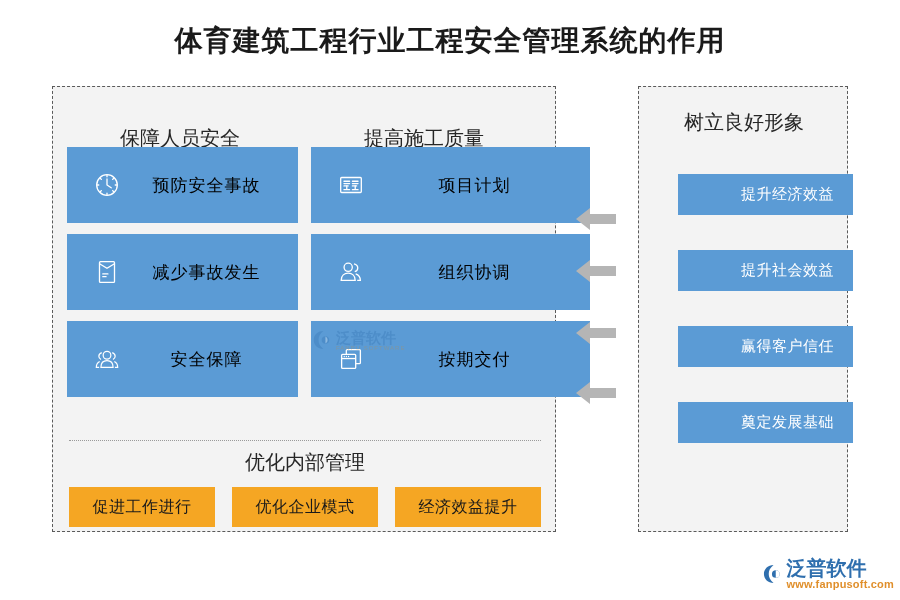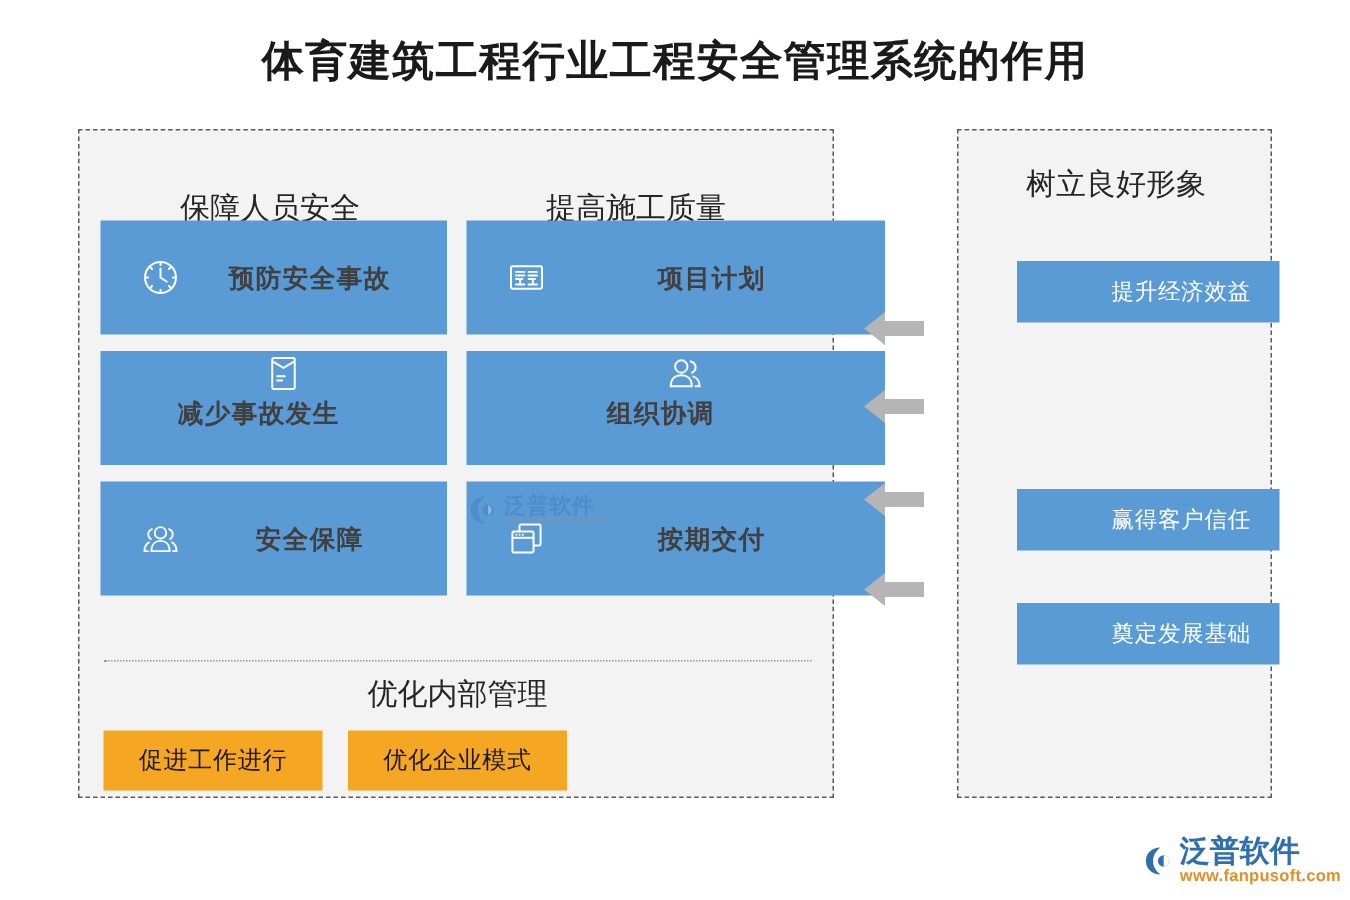--- a/index.html
+++ b/index.html
@@ -78,32 +78,31 @@
     width: 56px;
     min-width: 56px;
     display: flex;
     align-items: center;
     justify-content: center;
     margin-left: 12px;
   }
   .blue-card .card-label {
     flex: 1;
     text-align: center;
-    color: #404040;
+    color: #000000;
     font-size: 17px;
     padding-right: 20px;
     letter-spacing: 1px;
-    font-weight: bold;
   }
 
   
   .c0 { left: 14px;  width: 231px; }
   .c1 { left: 258px; width: 279px; }
   .r0 { top: 0px;   height: 76px; }
-  .r1 { top: 87px;  height: 76px; flex-direction: column; }
+  .r1 { top: 87px;  height: 76px; }
   .r2 { top: 174px; height: 76px; }
 
   .divider {
     position: absolute;
     left: 16px;
     top: 353px;
     width: 472px;
     border-top: 1px dotted #9a9a9a;
   }
 
@@ -337,20 +336,21 @@
 
   </div>
 
   <div class="divider"></div>
 
   <div class="bottom-title">优化内部管理</div>
 
   <div class="orange-row">
     <div class="orange-card o0">促进工作进行</div>
     <div class="orange-card o1">优化企业模式</div>
+    <div class="orange-card o2">经济效益提升</div>
   </div>
 
   <div class="watermark">
     <svg width="22" height="22" viewBox="0 0 32 32" style="margin-right:3px">
       <path d="M4 16 C4 8 10 3 18 3 C13 7 11 11 11 16 C11 21 13 25 18 29 C10 29 4 24 4 16 Z" fill="#2f6fae"></path>
       <circle cx="21" cy="16" r="5.5" fill="#2f6fae"></circle>
       <path d="M21 11 A5.5 5.5 0 0 1 21 21" fill="#ffffff"></path>
     </svg>
     <div>
       <div class="wm-text">泛普软件</div>
@@ -378,20 +378,21 @@
 <div class="arrow a3">
   <svg width="44" height="30" viewBox="0 0 44 30">
     <path d="M2 15 L16 4 L16 10 L42 10 L42 20 L16 20 L16 26 Z" fill="#b5b5b5"></path>
   </svg>
 </div>
 
 <div class="right-panel">
   <div class="right-header">树立良好形象</div>
 
   <div class="right-card rc0">提升经济效益</div>
+  <div class="right-card rc1">提升社会效益</div>
   <div class="right-card rc2">赢得客户信任</div>
   <div class="right-card rc3">奠定发展基础</div>
 </div>
 
 <div class="brand-logo">
   <svg class="logo-mark" viewBox="0 0 32 32">
     <path d="M3 16 C3 8 9.5 2 18 2 C12.5 6.5 10.5 11 10.5 16 C10.5 21 12.5 25.5 18 30 C9.5 30 3 24 3 16 Z" fill="#2f6fae"></path>
     <circle cx="21.5" cy="16" r="6" fill="#2f6fae"></circle>
     <path d="M21.5 10 A6 6 0 0 1 21.5 22 Z" fill="#ffffff"></path>
   </svg>

